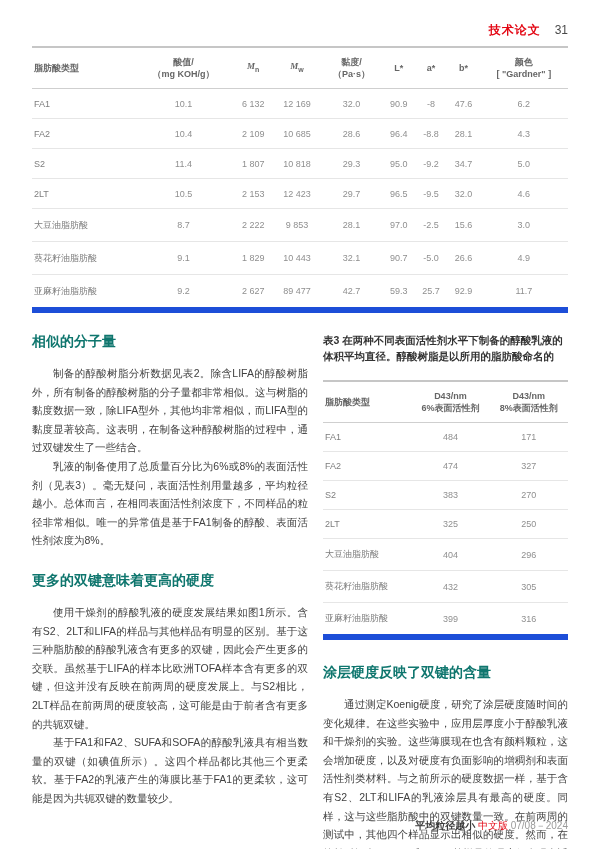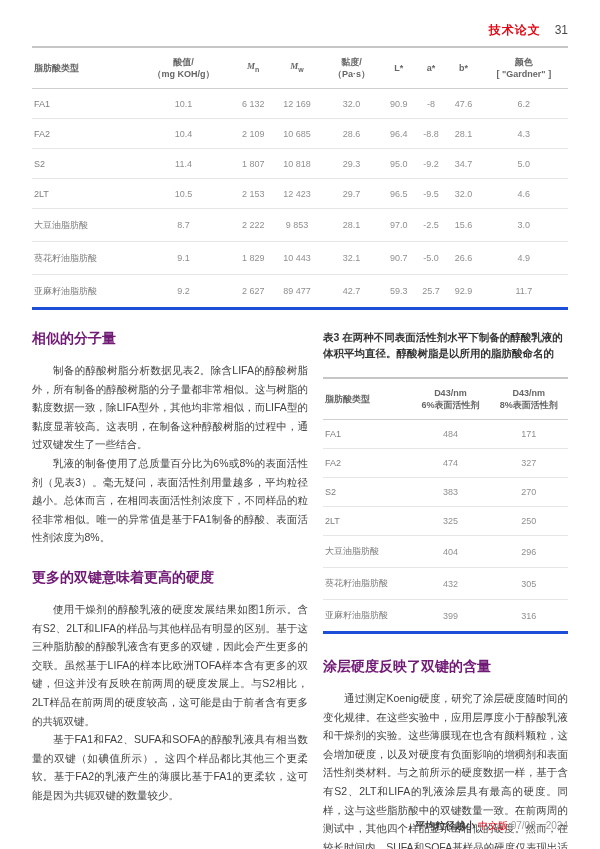--- a/index.html
+++ b/index.html
@@ -13,39 +13,39 @@
 
   
   .page-header { display:flex; justify-content:flex-end; align-items:baseline; gap:14px; margin-top:4px; }
   .header-tag { color:#e30613; font-weight:bold; font-size:12px; letter-spacing:1px; }
   .page-num { color:#4a4a4a; font-size:12px; }
 
   
   .tbl-title { font-size:10.5px; font-weight:bold; color:#333; line-height:15px; }
   .t2-title { margin-top:33px; }
   table { width:100%; border-collapse:collapse; margin-top:7px;
-          border-top:2px solid #c6c6c6; border-bottom:3px solid #1d4ed8; }
+          border-top:2px solid #c6c6c6; border-bottom:6px solid #1d4ed8; }
   thead tr { border-bottom:1px solid #cfcfcf; }
   tbody tr { border-bottom:1px solid #e6e6e6; }
   tbody tr:last-child { border-bottom:none; }
   th { font-size:9px; font-weight:bold; color:#666; padding:8px 2px; text-align:center; line-height:12px; vertical-align:middle; }
   td { font-size:9px; color:#8f8f8f; padding:9.5px 2px; text-align:center; }
   th:first-child, td:first-child { text-align:left; padding-left:2px; }
   td:first-child { color:#7d7d7d; }
   #table2 th:first-child { width:19%; }
   #table3 th:first-child { width:36%; }
   th em { font-style:italic; font-family:"Liberation Serif","DejaVu Serif",serif; }
   th sub { font-size:7px; }
 
   
   .columns { display:flex; gap:15px; margin-top:20px; }
   .col-left  { flex:0 0 276px; }
   .col-right { flex:1; min-width:0; }
 
-  .sec-heading { color:#701a75; font-weight:bold; font-size:14px; margin-bottom:13px; }
+  .sec-heading { color:#0f766e; font-weight:bold; font-size:14px; margin-bottom:13px; }
   .sec-heading.mt { margin-top:22px; }
   .col-left p, .col-right p {
     font-size:10.5px; line-height:18.6px; text-align:justify;
     text-indent:2em; color:#414141;
   }
   .t3-block .tbl-title { line-height:15.5px; }
   #table3 { margin-top:16px; }
   #table3 td { padding:9px 2px; }
 
   .s3-wrap { margin-top:24px; }

